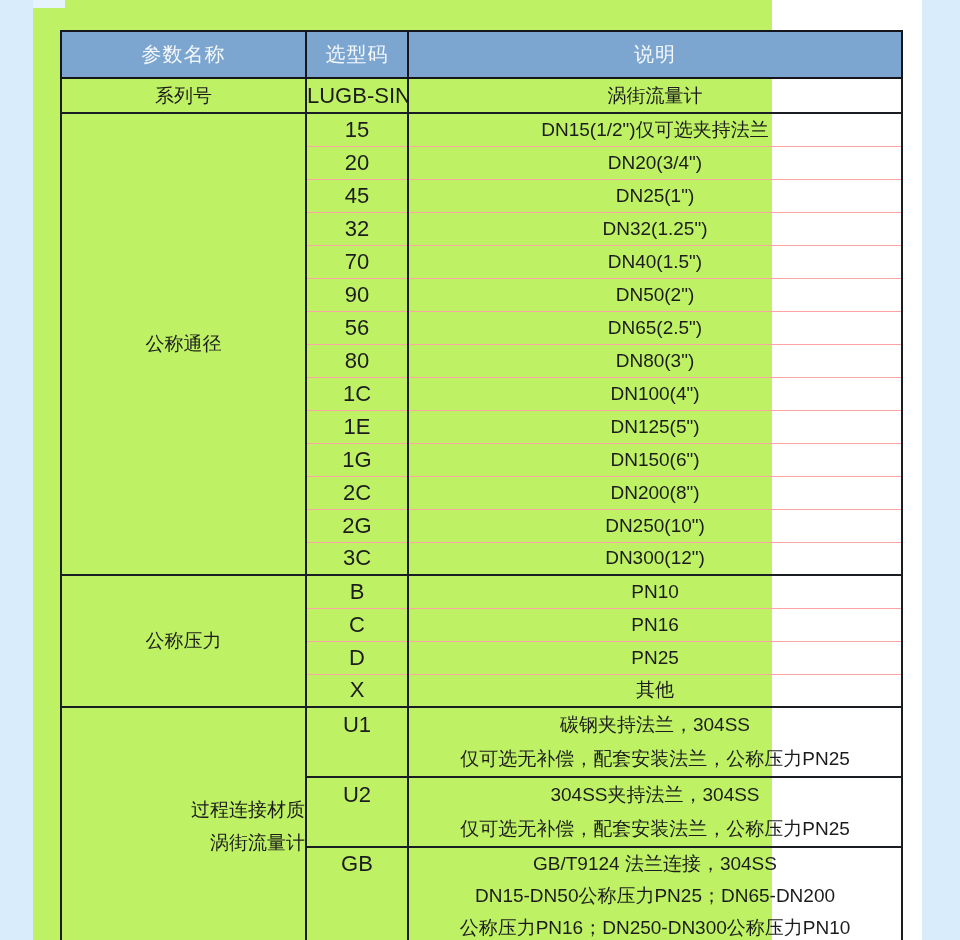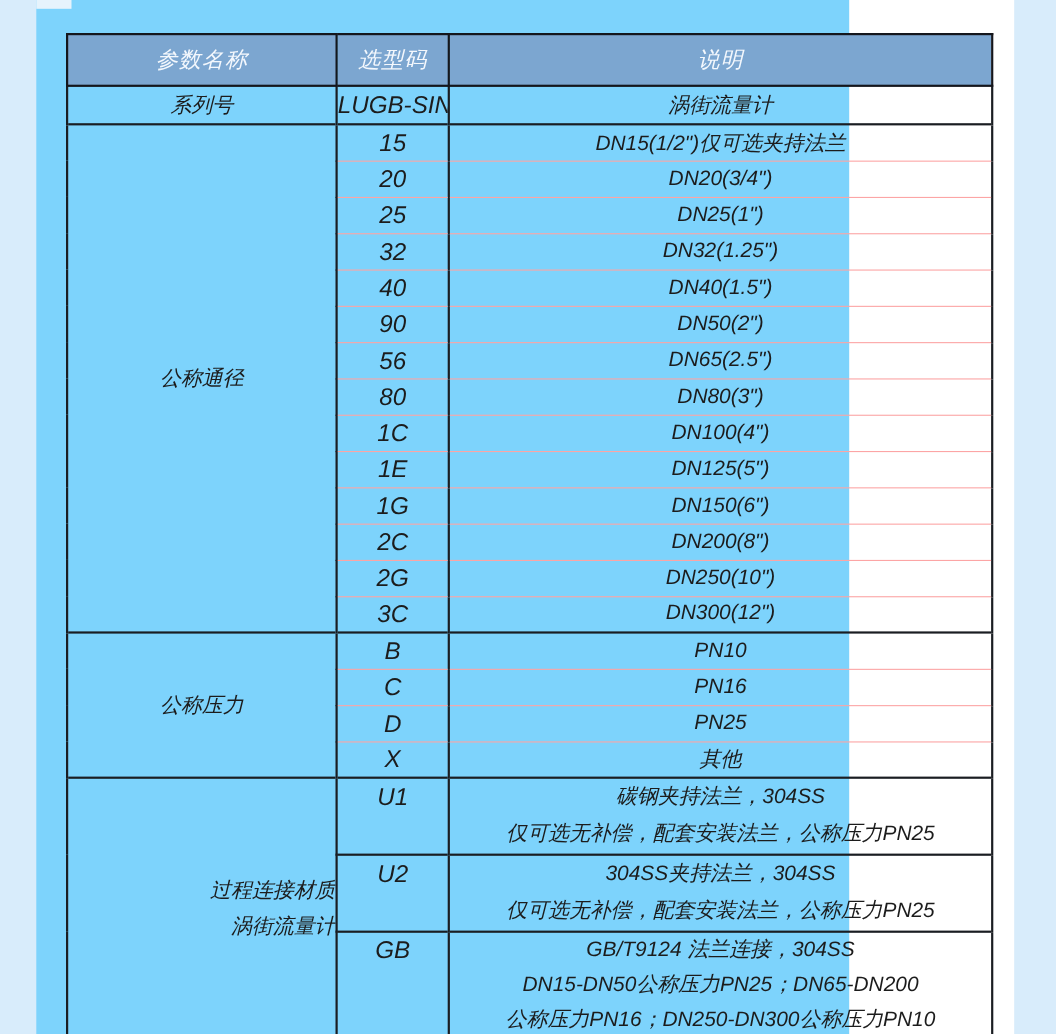--- a/index.html
+++ b/index.html
@@ -2,21 +2,21 @@
 <html><head>
 <meta charset="utf-8">
 <style>
   html, body {
     margin: 0; padding: 0;
     width: 960px; height: 940px;
     background: #ffffff;
     font-family: "Liberation Sans", "DejaVu Sans", sans-serif;
     overflow: hidden;
   }
-  .canvas { position: relative; width: 772px; height: 940px; background: #7dd3fc; font-style: italic; }
+  .canvas { position: relative; width: 772px; height: 940px; background: #bef264; }
 
   .side-strip { position: absolute; top: 0; height: 940px; background: #d8ecfb; }
   .side-strip.left  { left: 0; width: 33px; }
   .side-strip.right { left: 922px; width: 38px; }
   .top-patch { position: absolute; left: 33px; top: 0; width: 32px; height: 8px; background: #e6f3fc; }
 
   table.spec-table {
     position: absolute; left: 60px; top: 30px;
     width: 841px;
     border-collapse: collapse; table-layout: fixed;
@@ -85,29 +85,29 @@
     <tr class="sec r-n">
       <td rowspan="14" class="pname">公称通径</td>
       <td class="code">15</td>
       <td class="desc">DN15(1/2")仅可选夹持法兰</td>
     </tr>
     <tr class="r-n">
       <td class="code">20</td>
       <td class="desc">DN20(3/4")</td>
     </tr>
     <tr class="r-n">
-      <td class="code">25</td>
+      <td class="code">45</td>
       <td class="desc">DN25(1")</td>
     </tr>
     <tr class="r-n">
       <td class="code">32</td>
       <td class="desc">DN32(1.25")</td>
     </tr>
     <tr class="r-n">
-      <td class="code">40</td>
+      <td class="code">70</td>
       <td class="desc">DN40(1.5")</td>
     </tr>
     <tr class="r-n">
       <td class="code">90</td>
       <td class="desc">DN50(2")</td>
     </tr>
     <tr class="r-n">
       <td class="code">56</td>
       <td class="desc">DN65(2.5")</td>
     </tr>

